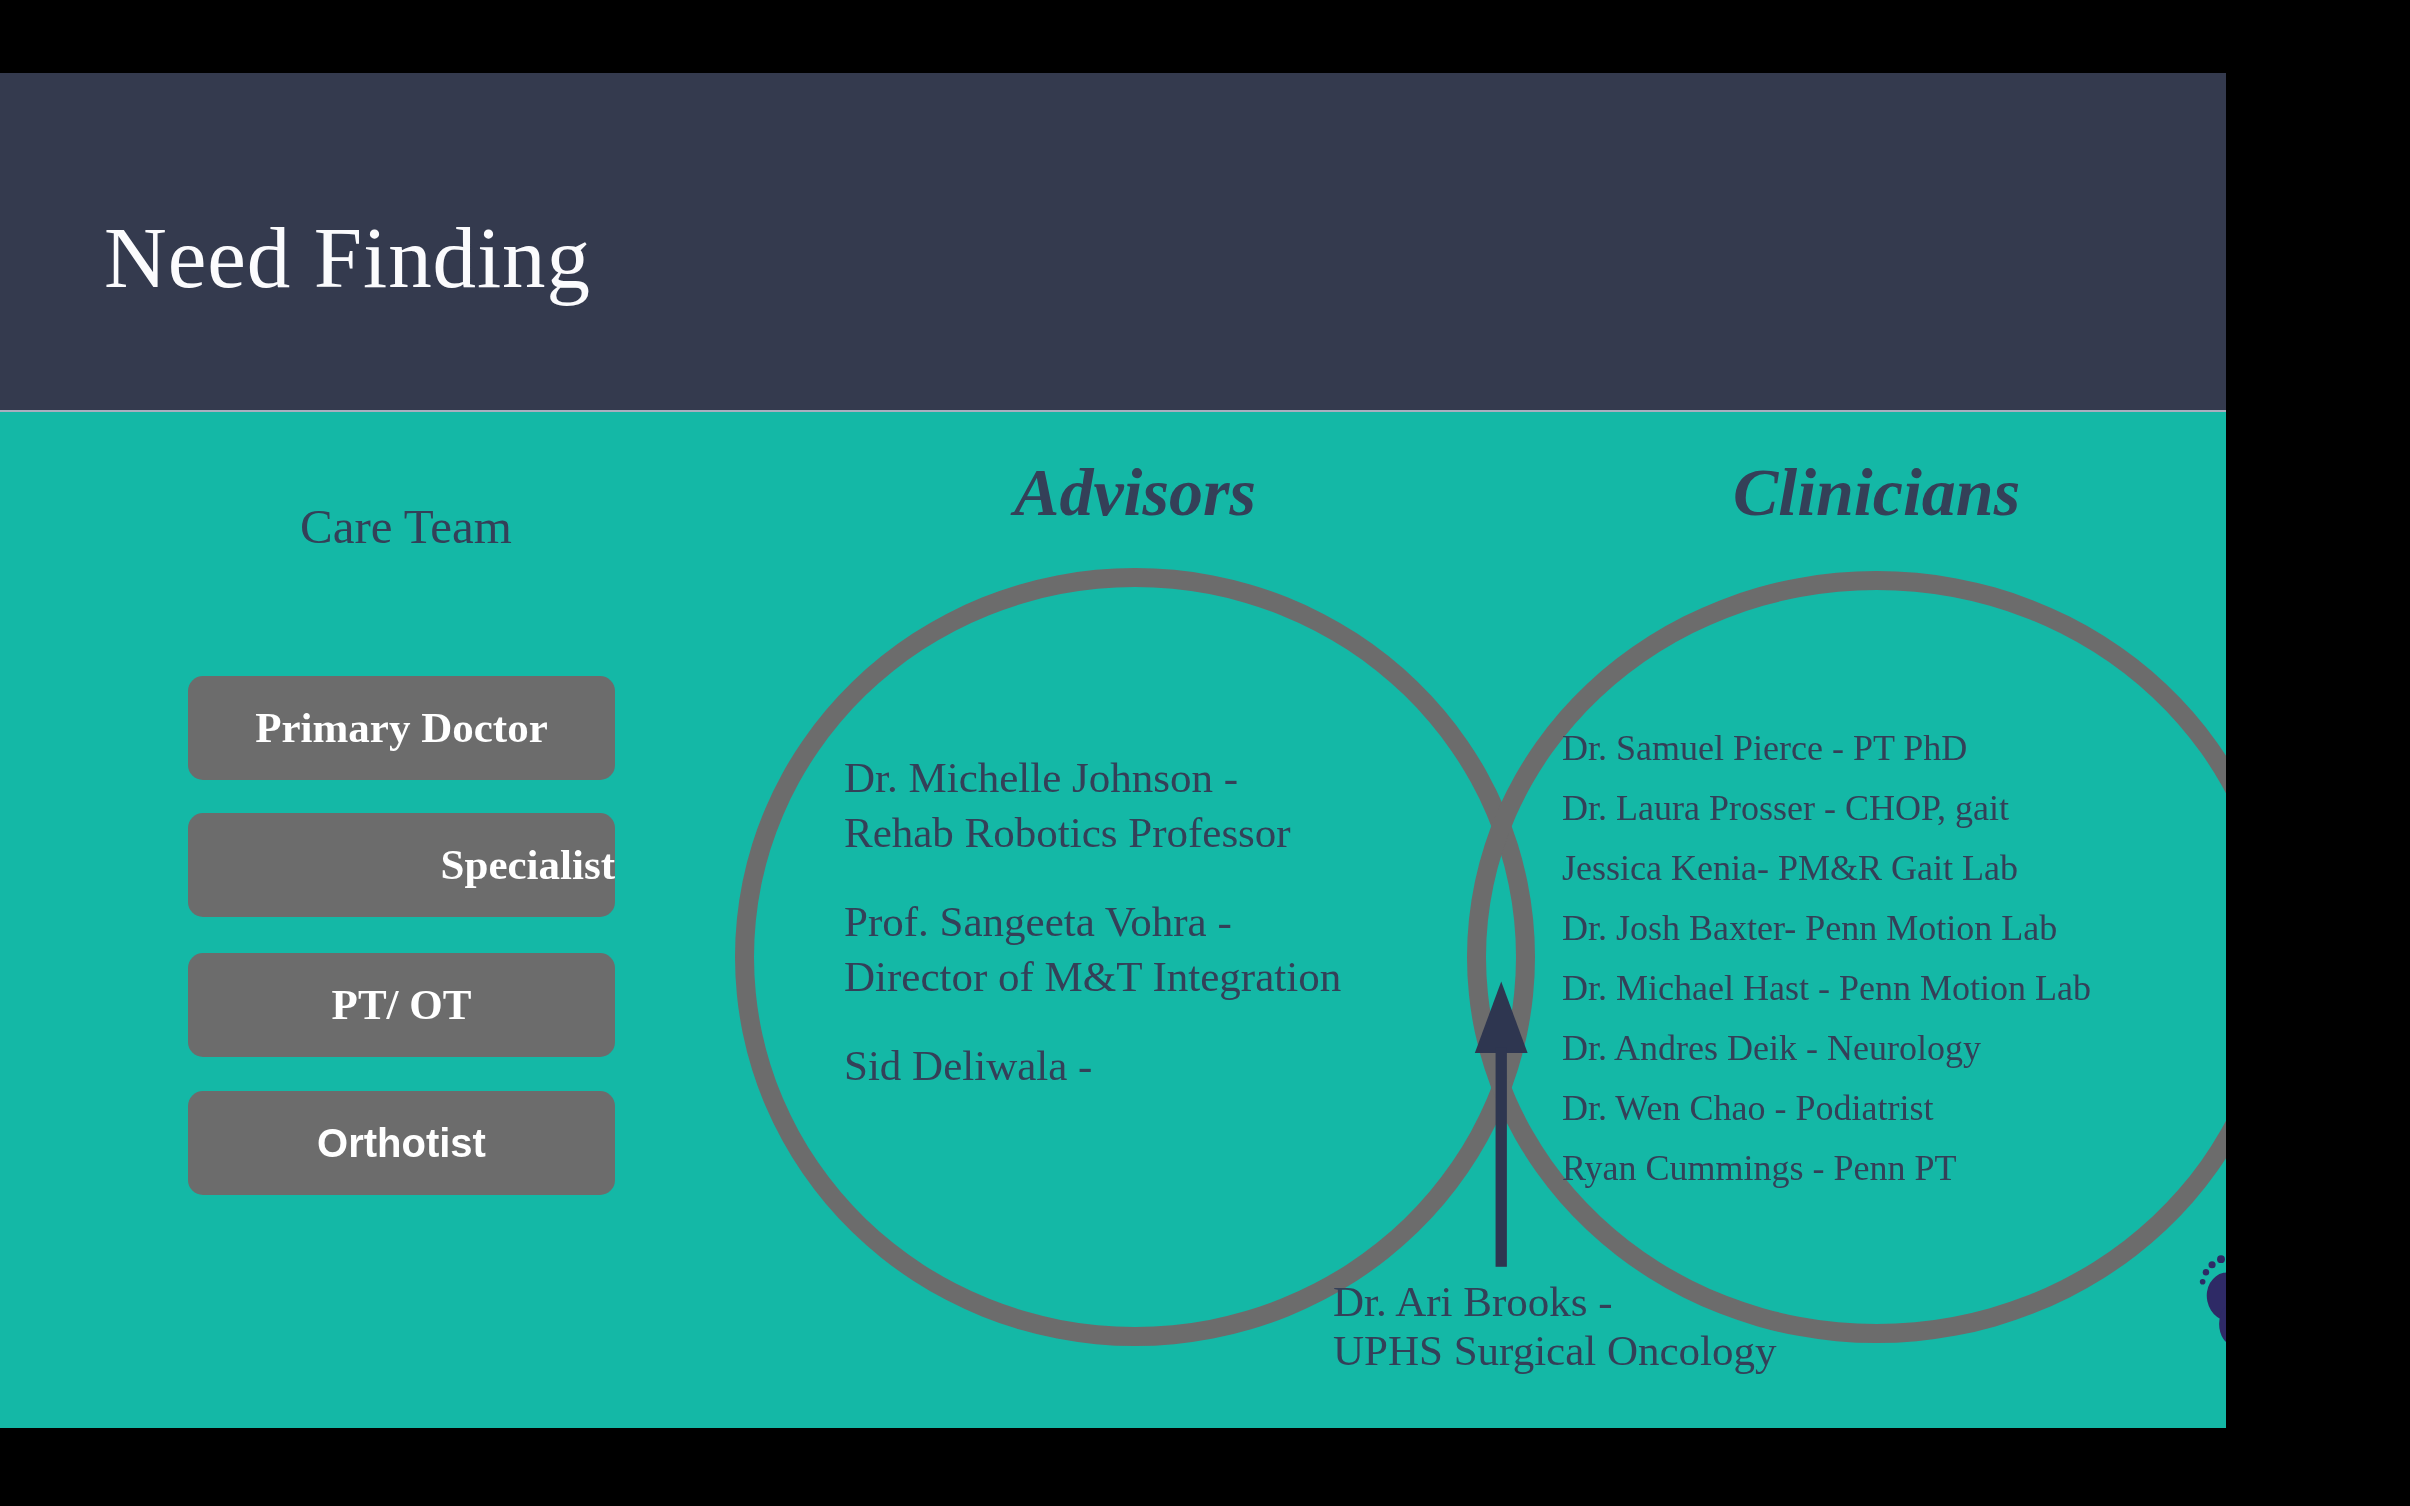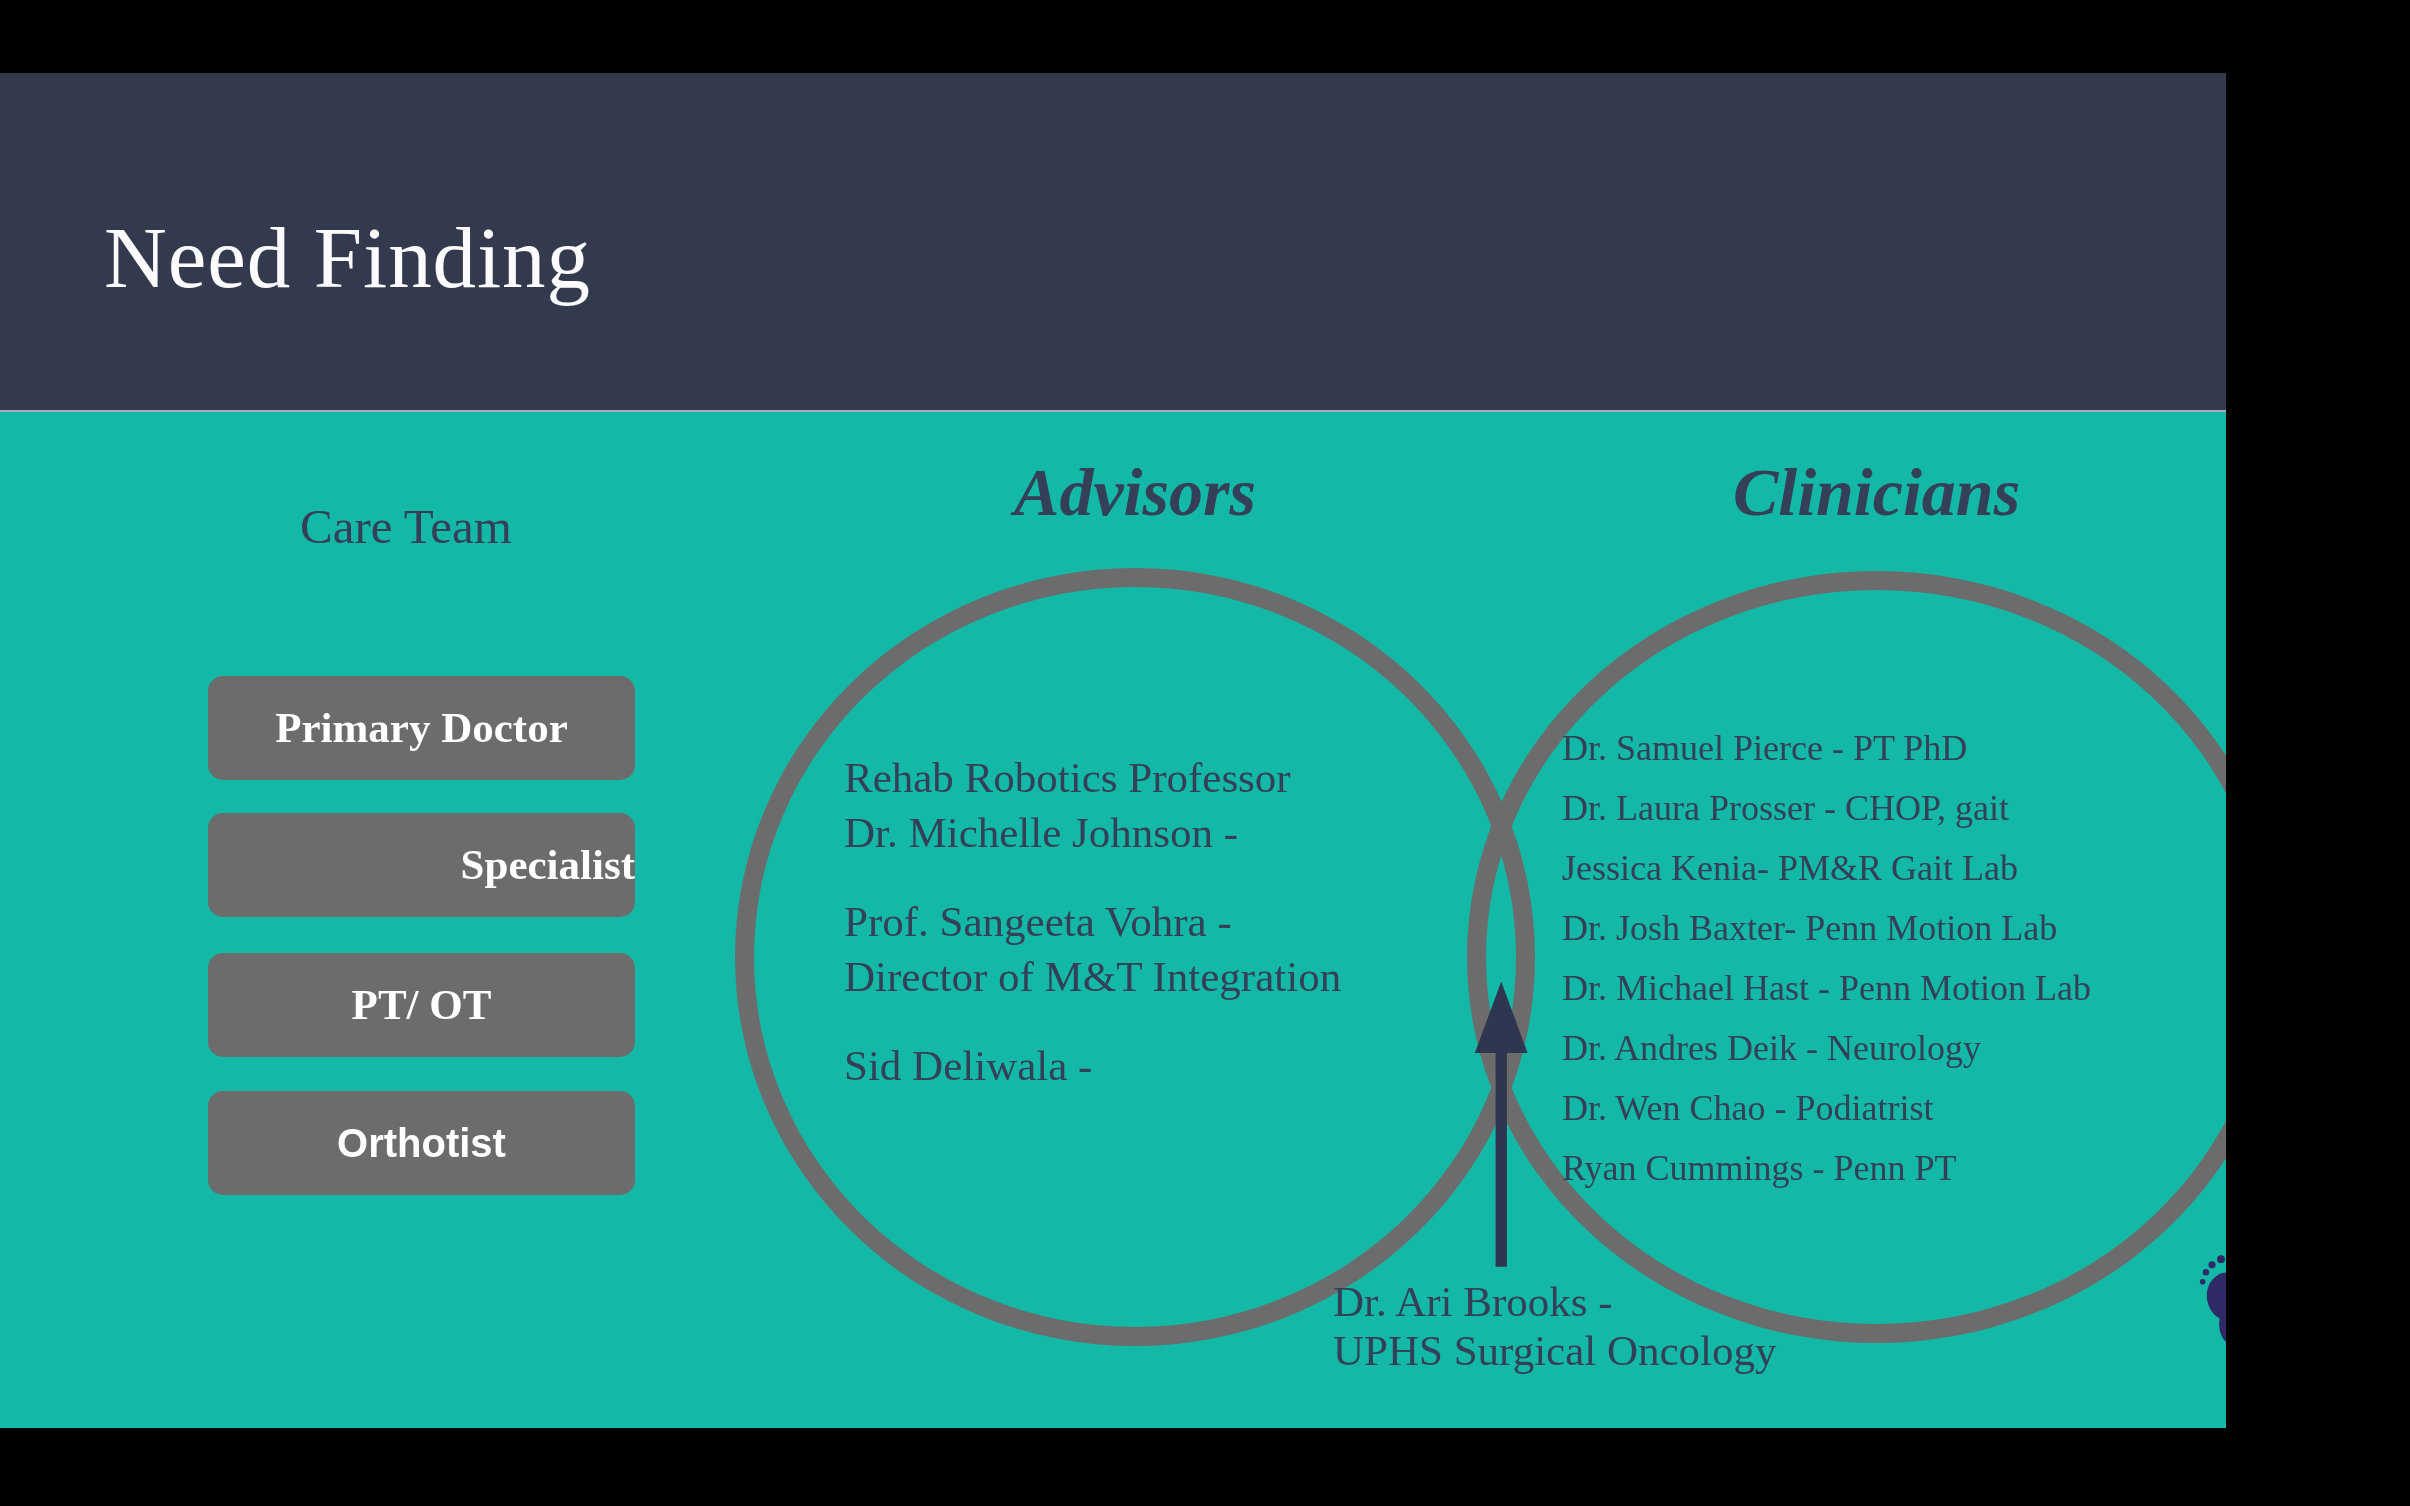--- a/index.html
+++ b/index.html
@@ -10,21 +10,21 @@
   .bar.bottom{top:1428px;height:78px;}
   .header{position:absolute;left:0;top:73px;width:2411px;height:337px;background:#343a4e;
           border-bottom:2.8px solid #a9aebf;}
   .slide-title{position:absolute;left:104px;top:141px;margin:0;font-size:87px;font-weight:400;
                color:#fbfbfd;letter-spacing:0.9px;line-height:1;}
   
   .ct-heading{position:absolute;left:128px;top:497px;width:556px;text-align:center;
               color:#344058;font-size:49px;line-height:60px;}
   .ct-btn{position:absolute;left:188px;width:427px;height:104px;background:#6c6c6c;
           border-radius:15px;color:#ffffff;font-size:43px;font-weight:bold;
-          text-align:center;line-height:104px;margin-left:20px;}
+          text-align:center;line-height:104px;}
   .ct-btn:nth-of-type(1){top:676px;}
   .ct-btn:nth-of-type(2){top:813px;text-align:right;}
   .ct-btn:nth-of-type(3){top:953px;}
   .ct-btn:nth-of-type(4){top:1091px;font-family:"Liberation Sans",sans-serif;font-size:40px;}
   
   .circle{position:absolute;border:19px solid #6c6c6c;border-radius:50%;background:transparent;box-sizing:border-box;}
   .circle.advisors{left:735px;top:568px;width:800px;height:778px;}
   .circle.clinicians{left:1467px;top:571px;width:819px;height:772px;}
   .venn-heading{position:absolute;margin:0;color:#344058;font-size:68px;font-weight:bold;
                 text-align:center;line-height:1;font-style:italic;}
@@ -58,22 +58,22 @@
       <div class="ct-btn">Orthotist</div>
     </div>
 
   <div class="circle advisors"></div>
   <div class="circle clinicians"></div>
   <h2 class="venn-heading advisors">Advisors</h2>
   <h2 class="venn-heading clinicians">Clinicians</h2>
 
   <div class="advisors-list" id="advisors-list">
       <div class="adv-entry">
+        <div>Dr. Michelle Johnson -</div>
         <div>Rehab Robotics Professor</div>
-        <div>Dr. Michelle Johnson -</div>
       </div>
       <div class="adv-entry">
         <div>Prof. Sangeeta Vohra -</div>
         <div>Director of M&amp;T Integration</div>
       </div>
       <div class="adv-entry">
         <div>Sid Deliwala -</div>
       </div>
     </div>
   <div class="clinicians-list" id="clinicians-list">

